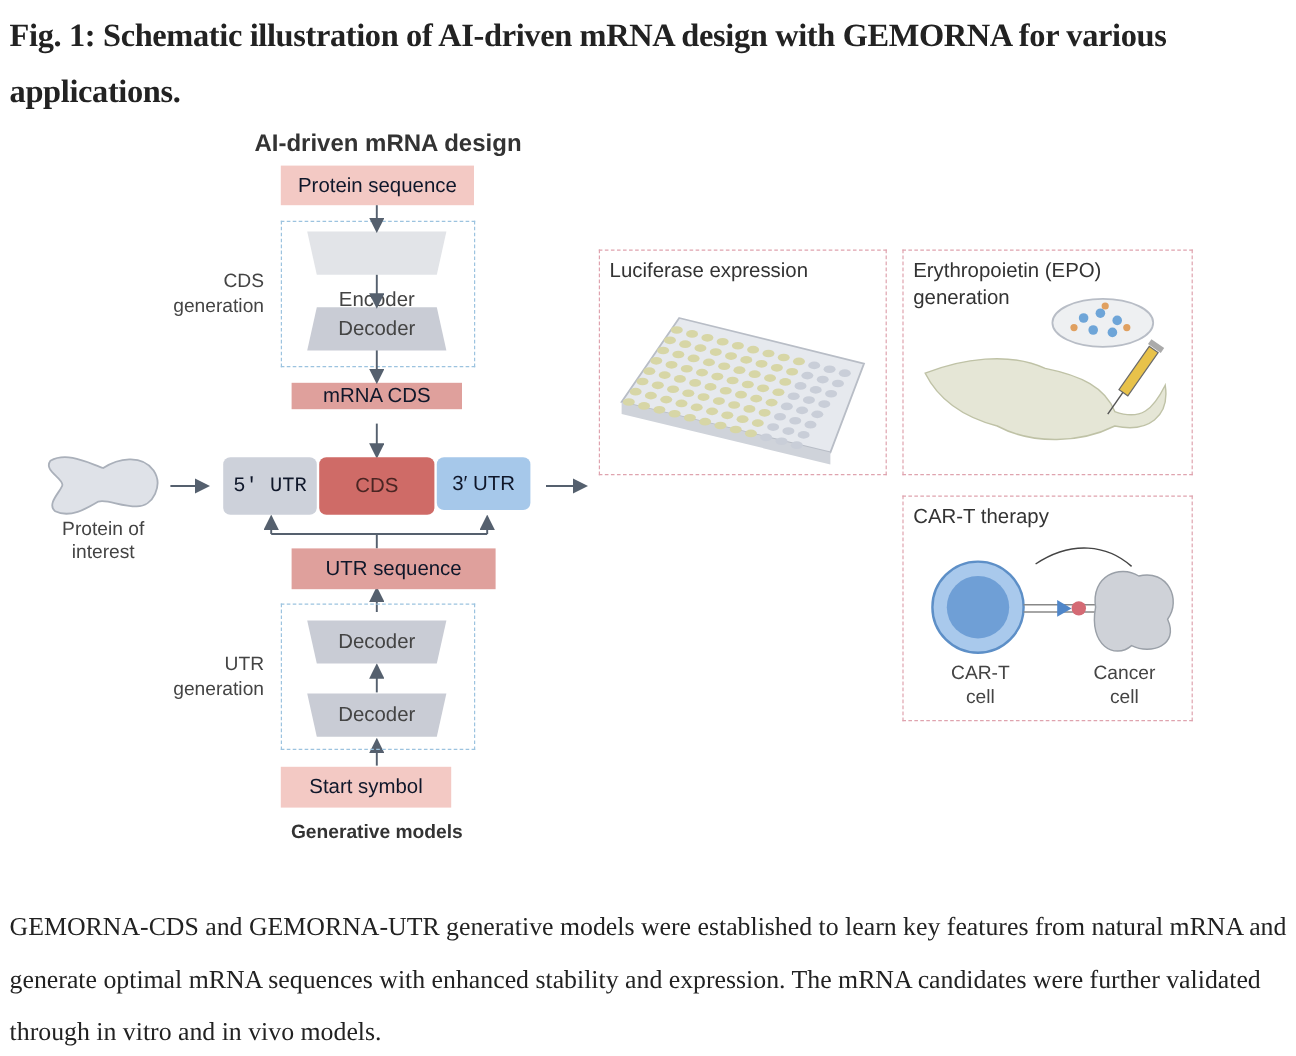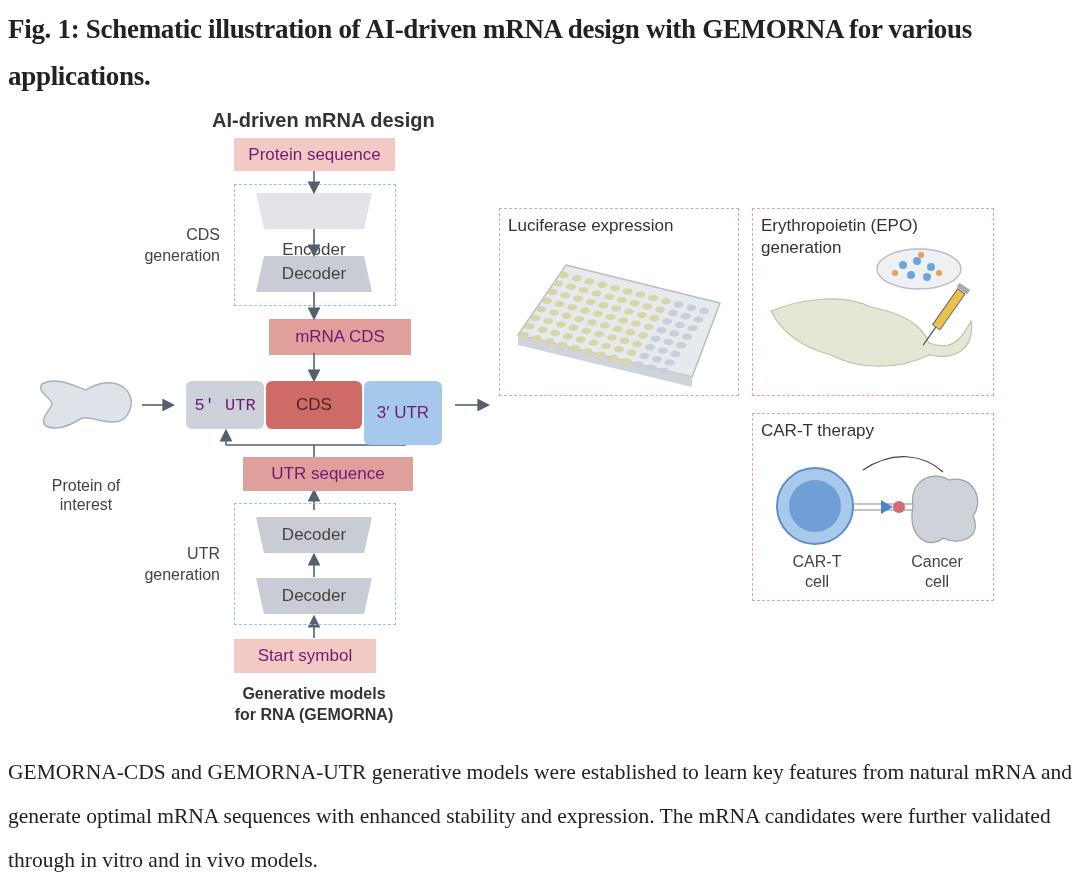--- a/index.html
+++ b/index.html
@@ -2,21 +2,21 @@
 <html><head>
 <meta charset="utf-8">
 <style>
   html,body{margin:0;padding:0;background:#ffffff;}
   body{width:1080px;height:880px;position:relative;overflow:hidden;font-family:"Liberation Sans",sans-serif;color:#222;}
   .title{position:absolute;left:8px;top:6px;width:1070px;font-family:"Liberation Serif",serif;font-weight:bold;font-size:27px;line-height:47px;color:#222;letter-spacing:-0.3px;}
   .caption{position:absolute;left:8px;top:750px;width:1070px;font-family:"Liberation Serif",serif;font-size:21.5px;line-height:44px;color:#222;}
   .fig{position:absolute;left:0;top:100px;width:1080px;height:640px;}
   .lbl{position:absolute;font-size:16px;color:#444;text-align:center;white-space:nowrap;}
   .bold{font-weight:bold;color:#333;}
-  .box{position:absolute;display:flex;align-items:center;justify-content:center;font-size:17px;color:#701a75;}
+  .box{position:absolute;display:flex;align-items:center;justify-content:center;font-size:17px;color:#0f172a;}
   .pink{background:#f3c9c4;}
   .rose{background:#dfa09c;}
   .trap{position:absolute;display:flex;align-items:center;justify-content:center;font-size:17px;color:#444;}
   .dashed-blue{position:absolute;border:1.5px dashed #9cc3df;}
   .dashed-red{position:absolute;border:1.5px dashed #dfa3ae;}
   .panel-title{position:absolute;left:8px;top:6px;font-size:17px;color:#333;line-height:22px;}
   svg{position:absolute;overflow:visible;}
 </style>
 </head>
 <body>
@@ -36,21 +36,21 @@
   </div>
   <svg style="left:256px;top:93px;" width="116" height="36">
     <polygon points="0,0 116,0 108,36 8,36" fill="#e2e4e8"></polygon>
   </svg>
   <div class="trap" style="left:256px;top:93px;width:116px;height:36px;margin-top:39px;">Encoder</div>
   <svg style="left:256px;top:156px;" width="116" height="36">
     <polygon points="8,0 108,0 116,36 0,36" fill="#c9ccd5"></polygon>
   </svg>
   <div class="trap" style="left:256px;top:156px;width:116px;height:36px;">Decoder</div>
 
-  <div class="box rose" style="left:243px;top:219px;width:142px;height:36px;margin-left:26px;">mRNA CDS</div>
+  <div class="box rose" style="left:243px;top:219px;width:142px;height:22px;">mRNA CDS</div>
 
   <svg style="left:0;top:0;" width="1080" height="640">
     <defs>
       <marker id="ah" markerWidth="8" markerHeight="8" refX="6" refY="4" orient="auto">
         <path d="M0,0 L8,4 L0,8 z" fill="#55606e"></path>
       </marker>
     </defs>
     <g stroke="#55606e" stroke-width="1.6" fill="none">
       <line x1="314" y1="71" x2="314" y2="91" marker-end="url(#ah)"></line>
       <line x1="314" y1="129" x2="314" y2="154" marker-end="url(#ah)"></line>
@@ -64,28 +64,28 @@
       <line x1="406" y1="345" x2="406" y2="332" marker-end="url(#ah)"></line>
       <line x1="314" y1="410" x2="314" y2="392" marker-end="url(#ah)"></line>
       <line x1="314" y1="477" x2="314" y2="456" marker-end="url(#ah)"></line>
       <line x1="314" y1="538" x2="314" y2="518" marker-end="url(#ah)"></line>
     </g>
   </svg>
 
   <svg style="left:38px;top:278px;" width="96" height="54">
     <path d="M4,6 C18,-2 36,8 48,12 C60,4 80,0 90,14 C98,26 90,44 76,44 C62,44 52,38 44,40 C34,46 20,54 8,48 C0,42 14,30 14,26 C14,20 -2,14 4,6 Z" fill="#dfe2e8" stroke="#aab0ba" stroke-width="1.5"></path>
   </svg>
-  <div class="lbl" style="left:36px;top:332px;width:100px;line-height:19px;font-size:16px;margin-top:44px;">
+  <div class="lbl" style="left:36px;top:332px;width:100px;line-height:19px;font-size:16px;">
     <div>Protein of</div>
     <div>interest</div>
   </div>
 
   <div class="box" style="left:186px;top:281px;width:78px;height:48px;background:#cdd1da;border-radius:6px;font-family:Liberation Mono, monospace;">5′ UTR</div>
   <div class="box" style="left:266px;top:281px;width:96px;height:48px;background:#cf6b67;border-radius:6px;color:#4a2523;">CDS</div>
-  <div class="box" style="left:364px;top:281px;width:78px;height:64px;background:#a6c8ea;border-radius:6px;">3′ UTR</div>
+  <div class="box" style="left:364px;top:281px;width:78px;height:44px;background:#a6c8ea;border-radius:6px;">3′ UTR</div>
 
   <div class="box rose" style="left:243px;top:357px;width:170px;height:34px;">UTR sequence</div>
 
   <div class="dashed-blue" style="left:234px;top:403px;width:160px;height:120px;"></div>
   <div class="lbl" style="left:120px;top:443px;width:100px;text-align:right;line-height:21px;">
     <div>UTR</div>
     <div>generation</div>
   </div>
   <svg style="left:256px;top:417px;" width="116" height="36">
     <polygon points="0,0 116,0 108,36 8,36" fill="#c9ccd5"></polygon>
@@ -93,21 +93,20 @@
   <div class="trap" style="left:256px;top:417px;width:116px;height:36px;">Decoder</div>
   <svg style="left:256px;top:478px;" width="116" height="36">
     <polygon points="0,0 116,0 108,36 8,36" fill="#c9ccd5"></polygon>
   </svg>
   <div class="trap" style="left:256px;top:478px;width:116px;height:36px;">Decoder</div>
 
   <div class="box pink" style="left:234px;top:539px;width:142px;height:34px;">Start symbol</div>
 
   <div class="lbl bold" style="left:200px;top:583px;width:228px;line-height:21px;">
     <div>Generative models</div>
-    <div>for RNA (GEMORNA)</div>
   </div>
 
   <div class="dashed-red" style="left:499px;top:108px;width:238px;height:186px;">
     <div class="panel-title">Luciferase expression</div>
     <svg style="left:14px;top:50px;" width="210" height="120">
       <polygon points="52,6 206,44 178,118 4,76" fill="#e6e9ee" stroke="#b8bdc6" stroke-width="1.5"></polygon>
       <polygon points="4,76 178,118 178,128 4,86" fill="#cfd3da"></polygon>
       <g id="wells">
           <ellipse cx="50.0" cy="16.0" rx="5" ry="3.2" fill="#d7d6a6"></ellipse>
           <ellipse cx="62.7" cy="19.3" rx="5" ry="3.2" fill="#d7d6a6"></ellipse>

